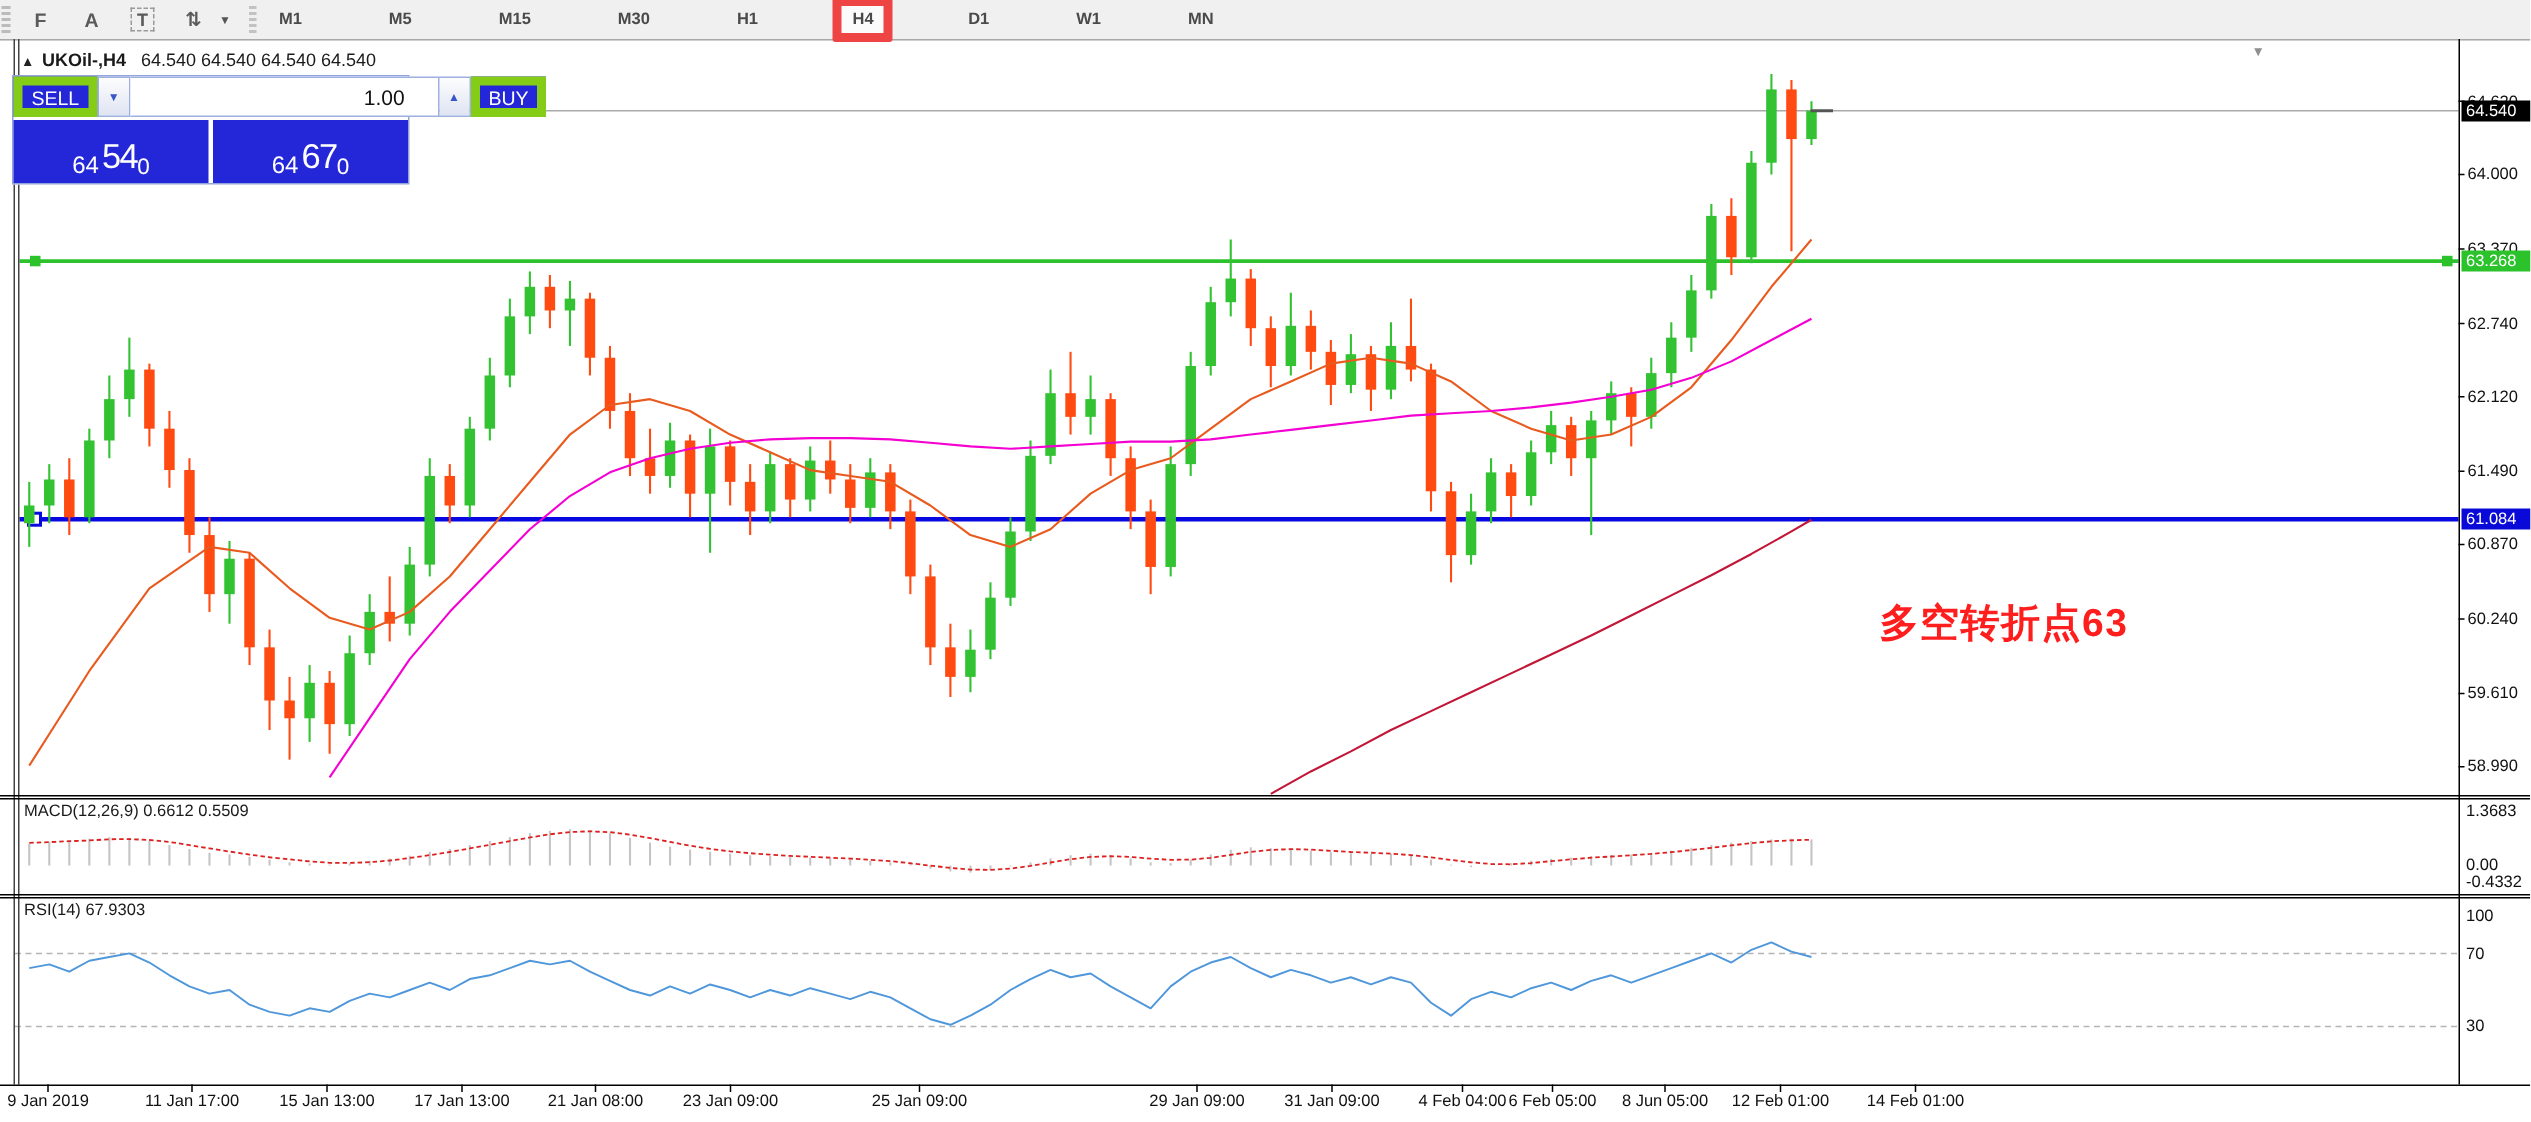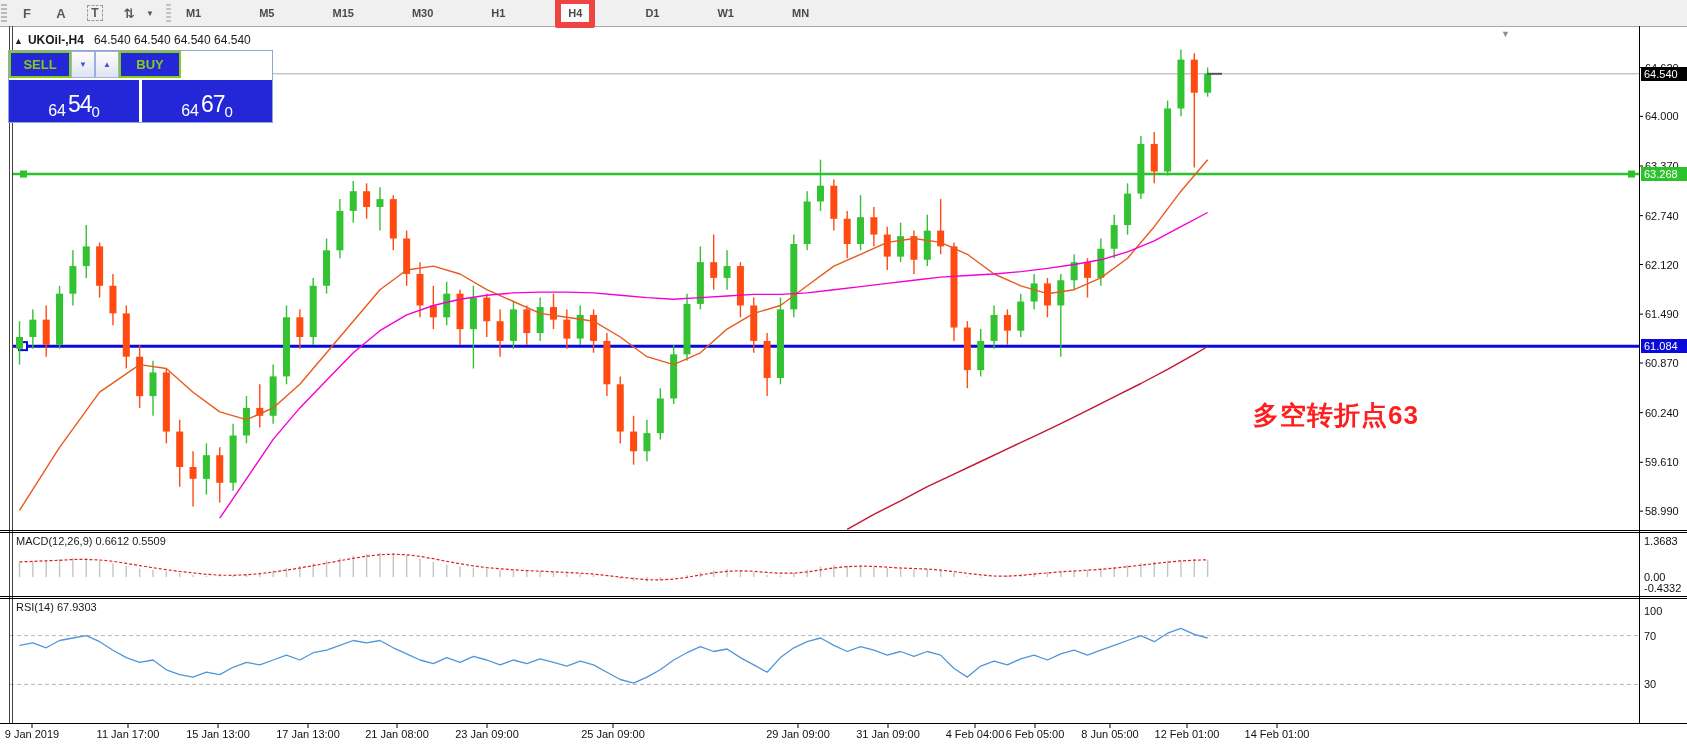--- a/index.html
+++ b/index.html
@@ -24,22 +24,22 @@
   .price-tag{position:absolute;left:1641px;width:46px;height:14px;color:#fff;font-size:11px;
              line-height:14px;padding-left:3px;}
   
   #chart-title{position:absolute;left:14px;top:33px;font-size:12px;color:#1a1a1a;}
   #chart-title .tri{font-size:9px;color:#222;margin-right:5px;}
   #chart-title b{font-weight:bold;margin-right:10px;}
   
   #trade{position:absolute;left:8px;top:50px;width:263px;height:71px;background:#fff;
          border:1px solid #93a4dc;}
   #trade .row1{display:flex;height:27px;}
-  .tp-btn{background:#2427d8;color:#84cc16;border:2px solid #84cc16;font-size:13px;
-          width:62px;cursor:pointer;font-weight:bold;}
+  .tp-btn{background:#2427d8;color:#ffffff;border:6px solid #84cc16;font-size:13px;
+          width:62px;cursor:pointer;}
   .tp-sq{width:24px;background:linear-gradient(#fdfdfd,#dfe4f2);border:1px solid #9db0e0;
          color:#3a55c8;font-size:8px;cursor:pointer;}
   .tp-vol{flex:1;border:1px solid #9db0e0;border-left:none;border-right:none;
           font-size:14px;text-align:right;padding-right:22px;color:#111;outline:none;
           font-family:"Liberation Sans",sans-serif;}
   #trade .row2{display:flex;height:42px;gap:3px;margin-top:2px;}
   .tp-price{flex:1;background:#2427d8;color:#fff;display:flex;align-items:flex-end;
             justify-content:center;padding-bottom:3px;cursor:pointer;}
   .tp-price .sm{font-size:16px;line-height:16px;margin-right:2px;}
   .tp-price .bg{font-size:23px;line-height:30px;letter-spacing:-1px;}
@@ -441,20 +441,21 @@
     </div>
 
   <div id="chart-title">
     <span class="tri">▲</span><b>UKOil-,H4</b><span>64.540 64.540 64.540 64.540</span>
   </div>
 
   <div id="trade">
     <div class="row1">
       <button class="tp-btn">SELL</button>
       <button class="tp-sq">▼</button>
+      <input class="tp-vol" value="1.00" style="">
       <button class="tp-sq">▲</button>
       <button class="tp-btn">BUY</button>
     </div>
     <div class="row2">
       <div class="tp-price">
         <span class="sm">64</span>
         <span class="bg">54</span>
         <span class="sp">0</span>
       </div>
       <div class="tp-price">

